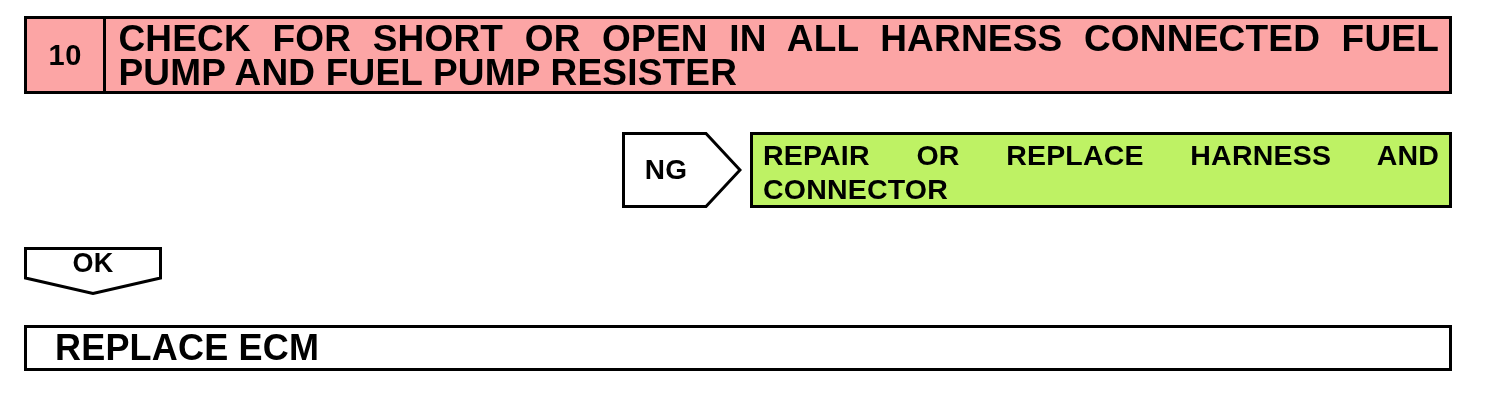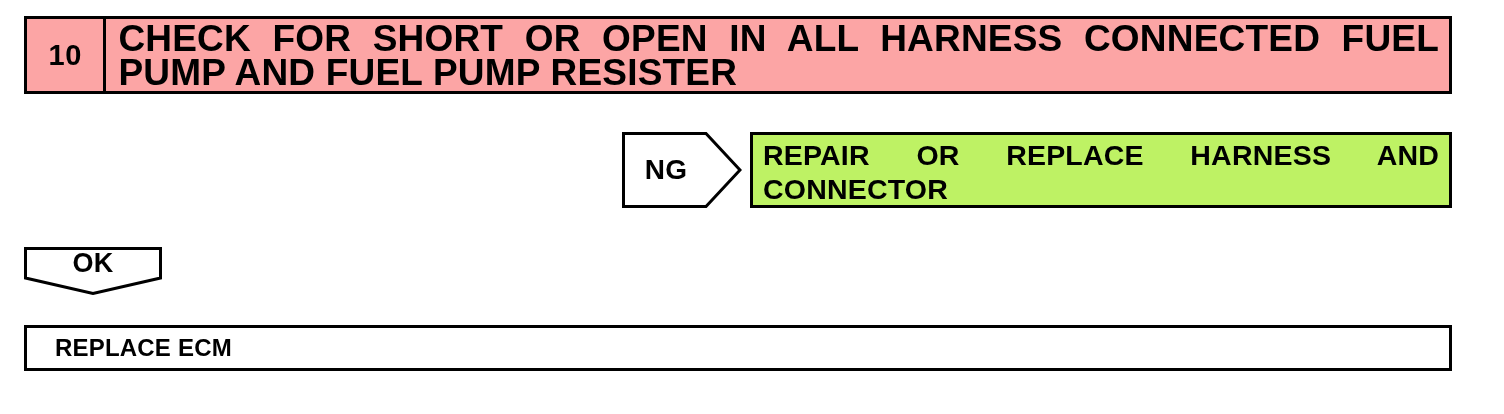--- a/index.html
+++ b/index.html
@@ -138,21 +138,21 @@
     height: 46px;
     box-sizing: border-box;
     border: 3px solid #000;
     background: #fff;
     display: flex;
     align-items: center;
     padding-left: 28px;
     overflow: hidden;
   }
   #result-box .txt {
-    font-size: 24px;
+    font-size: 36px;
     font-weight: bold;
     letter-spacing: 0.2px;
     line-height: 1;
   }
 </style>
 </head>
 <body>
 
 <div id="step-box">
   <div id="step-number-cell">

